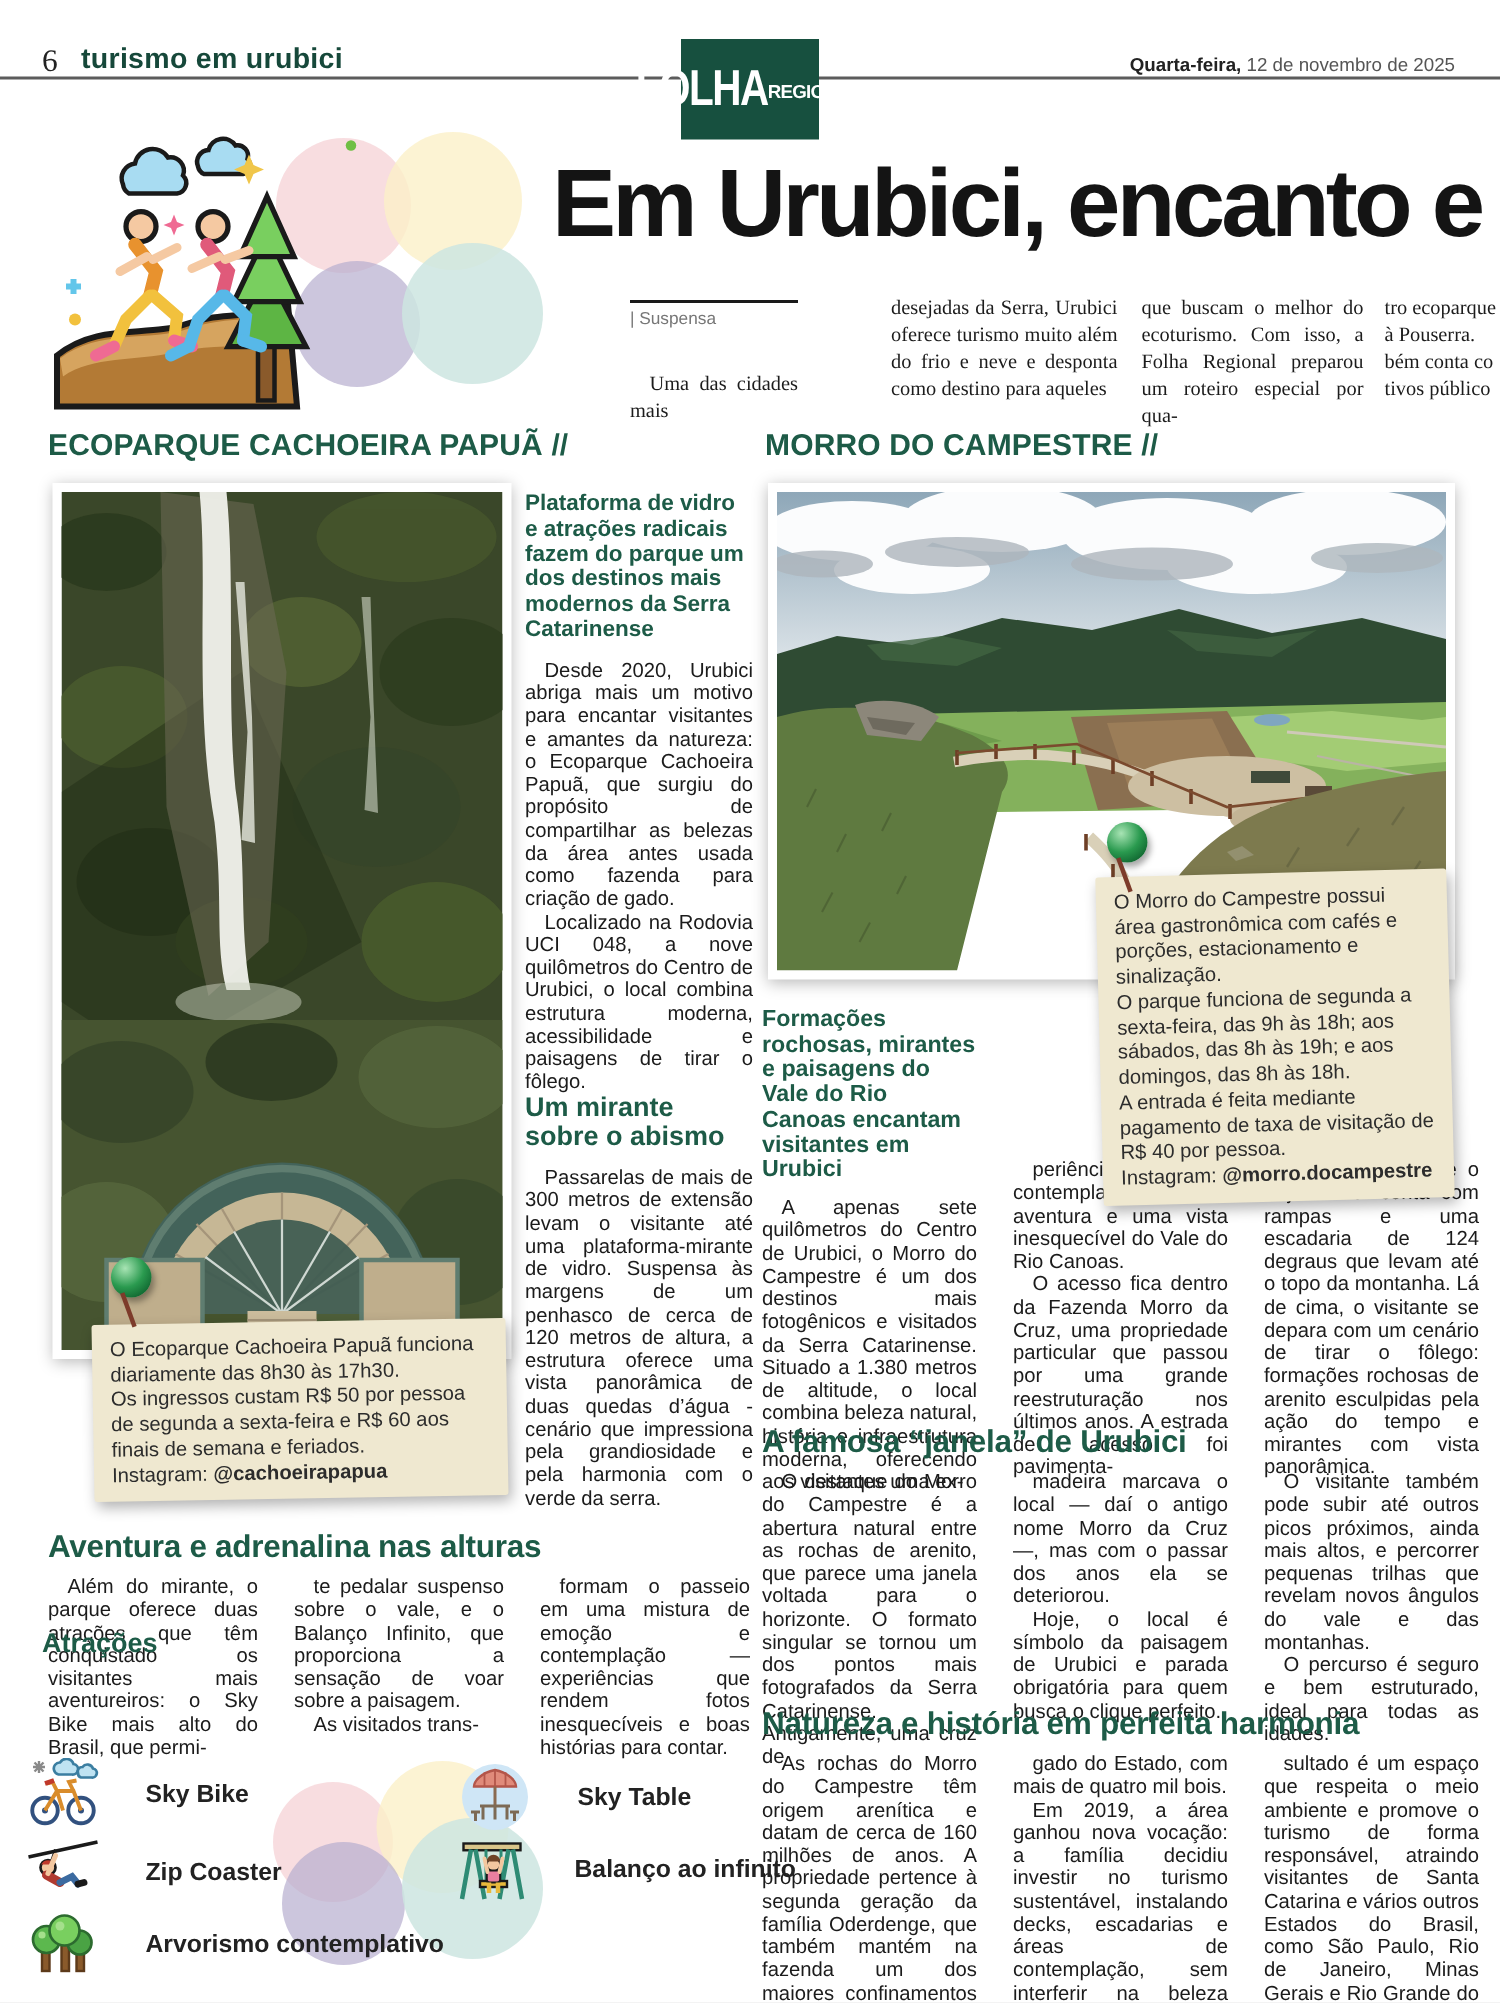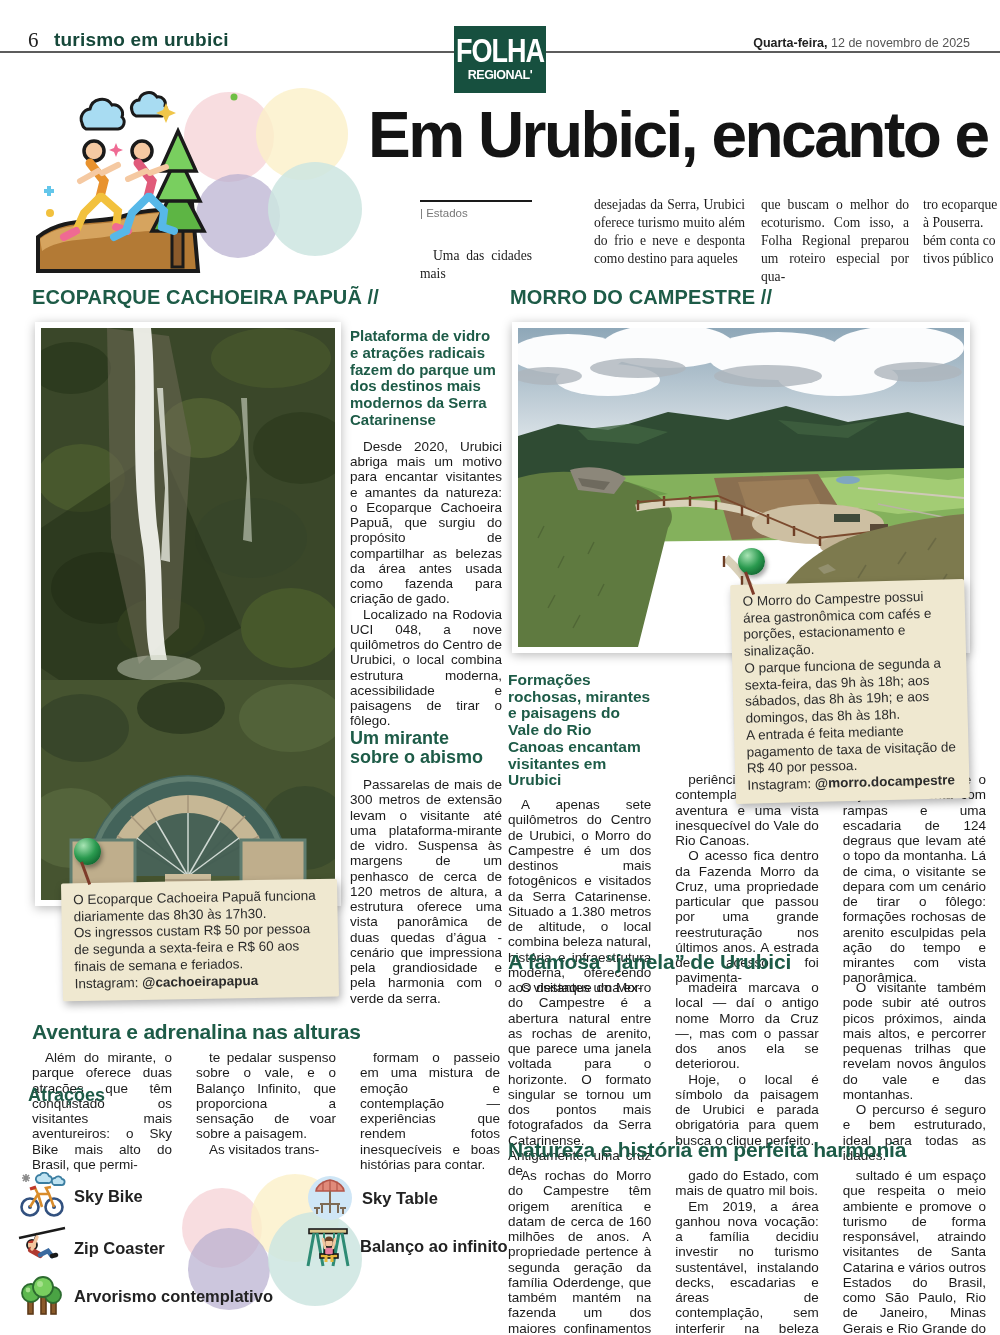--- a/index.html
+++ b/index.html
@@ -5,21 +5,21 @@
   *{margin:0;padding:0;box-sizing:border-box}
   html,body{background:#e9e9e9}
   #page{position:relative;width:1000px;height:1335px;margin:0 auto;background:#fff;overflow:hidden;
         font-family:"Liberation Sans",sans-serif;color:#1c1c1c}
   .abs{position:absolute}
   .circle{position:absolute;border-radius:50%}
   
   #pg-num{left:28px;top:28px;font-family:"Liberation Serif",serif;font-size:21px;color:#222}
   #pg-section{left:54px;top:29px;font-size:19px;font-weight:bold;color:#16483a;letter-spacing:.2px}
   #head-rule{left:0;top:51px;width:1000px;height:2px;background:#5c5c5c}
-  #logo{left:454px;top:26px;width:92px;height:67px;background:#17503f;display:flex;flex-direction:column;
+  #logo{left:454px;top:26px;width:92px;height:67px;background:#17503f;display:flex;
         align-items:center;justify-content:center;z-index:3}
   #logo .l1{color:#fff;font-weight:bold;font-size:27px;letter-spacing:-1px;transform:scaleY(1.25);line-height:1}
   #logo .l2{color:#fff;font-weight:bold;font-size:12.5px;letter-spacing:-.5px;margin-top:4px;line-height:1}
   #ed-date{right:30px;top:36px;font-size:12.5px;color:#222}
   #ed-date b{font-weight:bold}
   #ed-date span{color:#555}
   
   #headline{left:368px;top:98px;width:632px;height:95px;font-size:64px;font-weight:bold;letter-spacing:-2.5px;
             white-space:nowrap;overflow:hidden;color:#141414}
   #kicker-rule{left:420px;top:200px;width:112px;height:2px;background:#1a1a1a}
@@ -50,21 +50,21 @@
   .note strong{font-weight:bold}
   
   .pin{z-index:5}
   .pin-ball{width:27px;height:27px;border-radius:50%;
             background:radial-gradient(circle at 35% 28%,#a8e4b4,#2a9a4f 48%,#0b5c2a 88%);
             box-shadow:2px 3px 4px rgba(0,0,0,.35)}
   .pin-needle{position:absolute;left:6px;top:24px;width:3px;height:24px;background:#7d3b2a;
               transform:rotate(-20deg);transform-origin:top center}
   
   #atracoes-title{left:28px;top:1085px;font-size:18px;font-weight:bold;color:#1d5b47}
-  .attr-row{position:absolute;display:flex;align-items:center;gap:8px}
+  .attr-row{position:absolute;display:flex;align-items:center;gap:31px}
   .attr-label{font-size:16.5px;font-weight:bold;color:#222}
   .attr-icon{width:48px;height:48px;flex:0 0 48px}
   #morro-cols .pad-top{padding-top:100px}
 </style>
 </head>
 <body>
 
 <div id="page">
 
   <div class="abs" id="pg-num">6</div>
@@ -123,21 +123,21 @@
       <path d="M130,112 L144,126 L142,142" fill="none" stroke="#57b8e8" stroke-width="8"></path>
       <path d="M106,146 L94,152" stroke="#57b8e8" stroke-width="8"></path>
       <path d="M142,142 L154,146" stroke="#57b8e8" stroke-width="8"></path>
       <path d="M126,86 L108,94" stroke="#f5c9a2" stroke-width="6"></path>
       <path d="M130,88 L146,82" stroke="#f5c9a2" stroke-width="6"></path>
     </g>
   </svg>
 
   <div class="abs" id="headline">Em Urubici, encanto e</div>
   <div class="abs" id="kicker-rule"></div>
-  <div class="abs" id="kicker">| Estados</div>
+  <div class="abs" id="kicker">| Suspensa</div>
   <div class="abs lead indent" id="lead1">Uma das cidades mais</div>
   <div class="abs lead" id="lead2">desejadas da Serra, Urubici oferece turismo muito além do frio e neve e desponta como destino para aqueles</div>
   <div class="abs lead" id="lead3">que buscam o melhor do ecoturismo. Com isso, a Folha Regional preparou um roteiro especial por qua-</div>
   <div class="abs" id="lead4">
     <div>tro ecoparque</div>
     <div>à Pouserra. </div>
     <div>bém conta co</div>
     <div>tivos público</div>
   </div>
 

